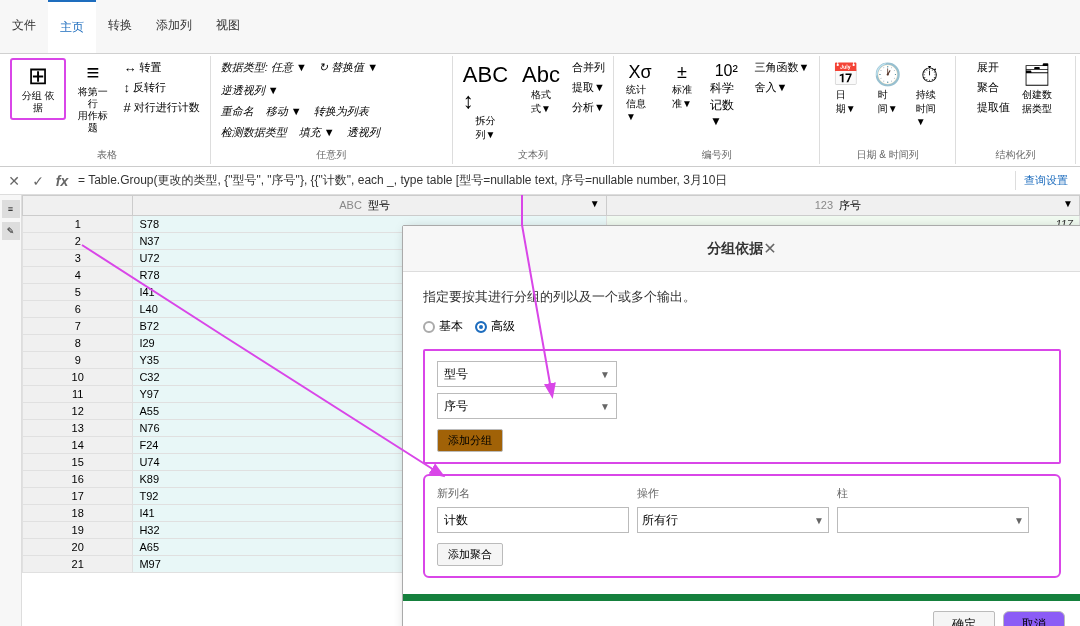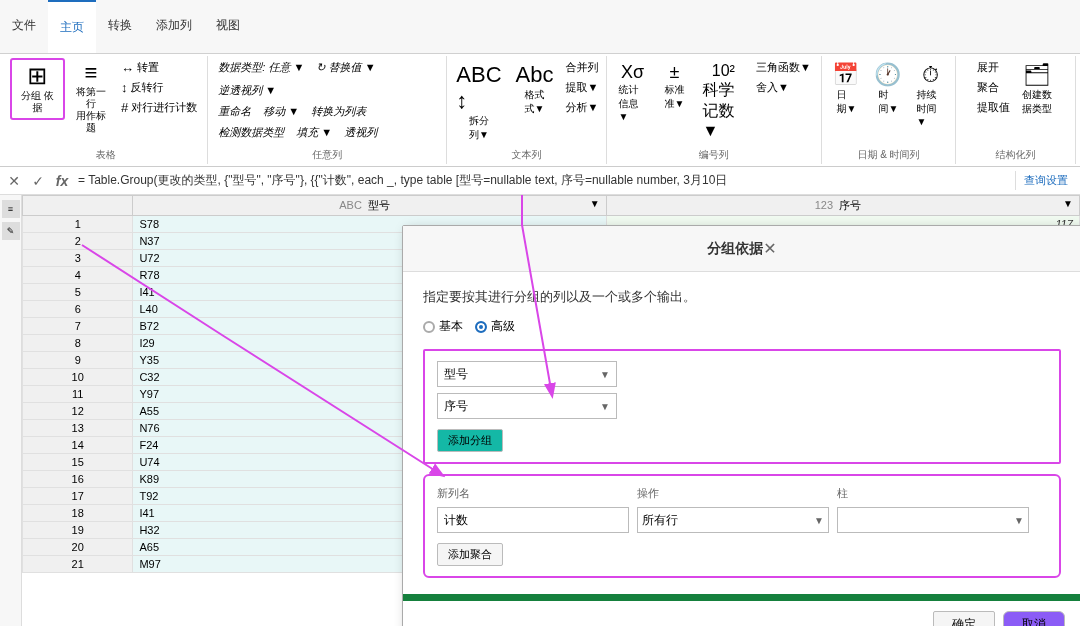--- a/index.html
+++ b/index.html
@@ -56,21 +56,21 @@
     .dialog-mode { display: flex; align-items: center; gap: 12px; margin-bottom: 14px; font-size: 12px; }
     .radio-group { display: flex; align-items: center; gap: 4px; cursor: pointer; }
     .radio-btn { width: 12px; height: 12px; border-radius: 50%; border: 2px solid #aaa; display: inline-block; }
     .radio-btn.selected { border-color: #1e6dbe; background: #1e6dbe; box-shadow: inset 0 0 0 2px #fff; }
 
     
     .group-section { border: 2px solid #d946e8; padding: 10px 12px; margin-bottom: 10px; border-radius: 2px; background: #fff; }
     .select-row { margin-bottom: 6px; }
     .custom-select { width: 180px; height: 26px; border: 1px solid #bbb; padding: 2px 6px; font-size: 12px; background: #fff; display: flex; align-items: center; justify-content: space-between; cursor: pointer; }
     .select-arrow { font-size: 10px; color: #666; }
-    .add-group-btn { margin-top: 4px; padding: 3px 10px; font-size: 11px; background: #14b8a6; border: 1px solid #bbb; cursor: pointer; border-radius: 2px; }
+    .add-group-btn { margin-top: 4px; padding: 3px 10px; font-size: 11px; background: #a16207; border: 1px solid #bbb; cursor: pointer; border-radius: 2px; }
 
     
     .aggregate-section { border: 2px solid #d946e8; padding: 10px 12px; border-radius: 6px; background: #fff; }
     .agg-header { display: flex; gap: 0; margin-bottom: 6px; }
     .agg-col-label { font-size: 11px; color: #666; }
     .agg-col-label.col1 { width: 200px; }
     .agg-col-label.col2 { width: 200px; }
     .agg-col-label.col3 { flex: 1; }
     .agg-row { display: flex; align-items: center; gap: 8px; margin-bottom: 6px; }
     .agg-input { width: 192px; height: 26px; border: 1px solid #bbb; padding: 2px 6px; font-size: 12px; }
@@ -163,21 +163,21 @@
         <div class="ribbon-btn-large">
           <div style="font-size:18px;">Xσ</div>
           <div style="font-size:10px;">统计<br>信息▼</div>
         </div>
         <div class="ribbon-btn-large">
           <div style="font-size:18px;">±</div>
           <div style="font-size:10px;">标准<br>准▼</div>
         </div>
         <div class="ribbon-btn-large">
           <div style="font-size:16px;">10²</div>
-          <div style="font-size:16px;">科学<br>记数▼</div>
+          <div style="font-size:12px;">科学<br>记数▼</div>
         </div>
         <div class="ribbon-col-small">
           <div class="ribbon-btn-small">三角函数▼</div>
           <div class="ribbon-btn-small">舍入▼</div>
         </div>
       </div>
       <div class="ribbon-group-label">编号列</div>
     </div>
 
     <div class="ribbon-group" style="min-width:130px;">

